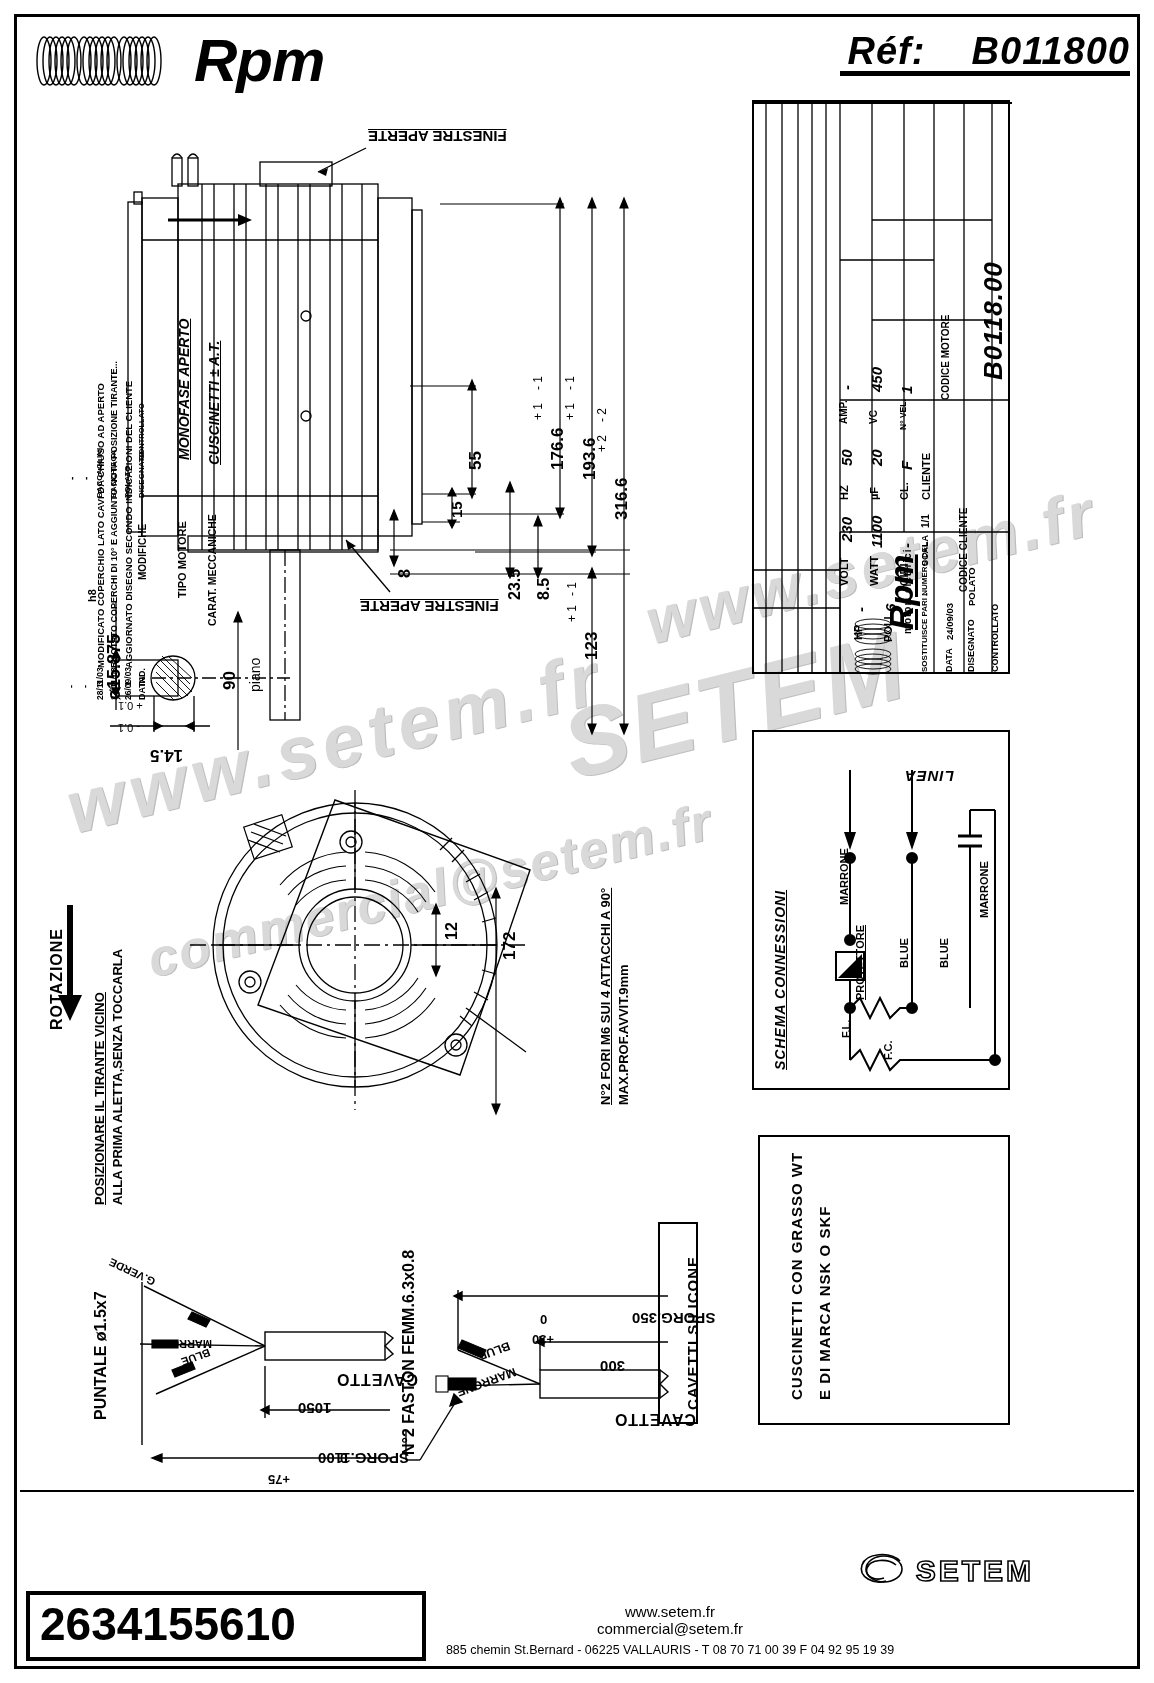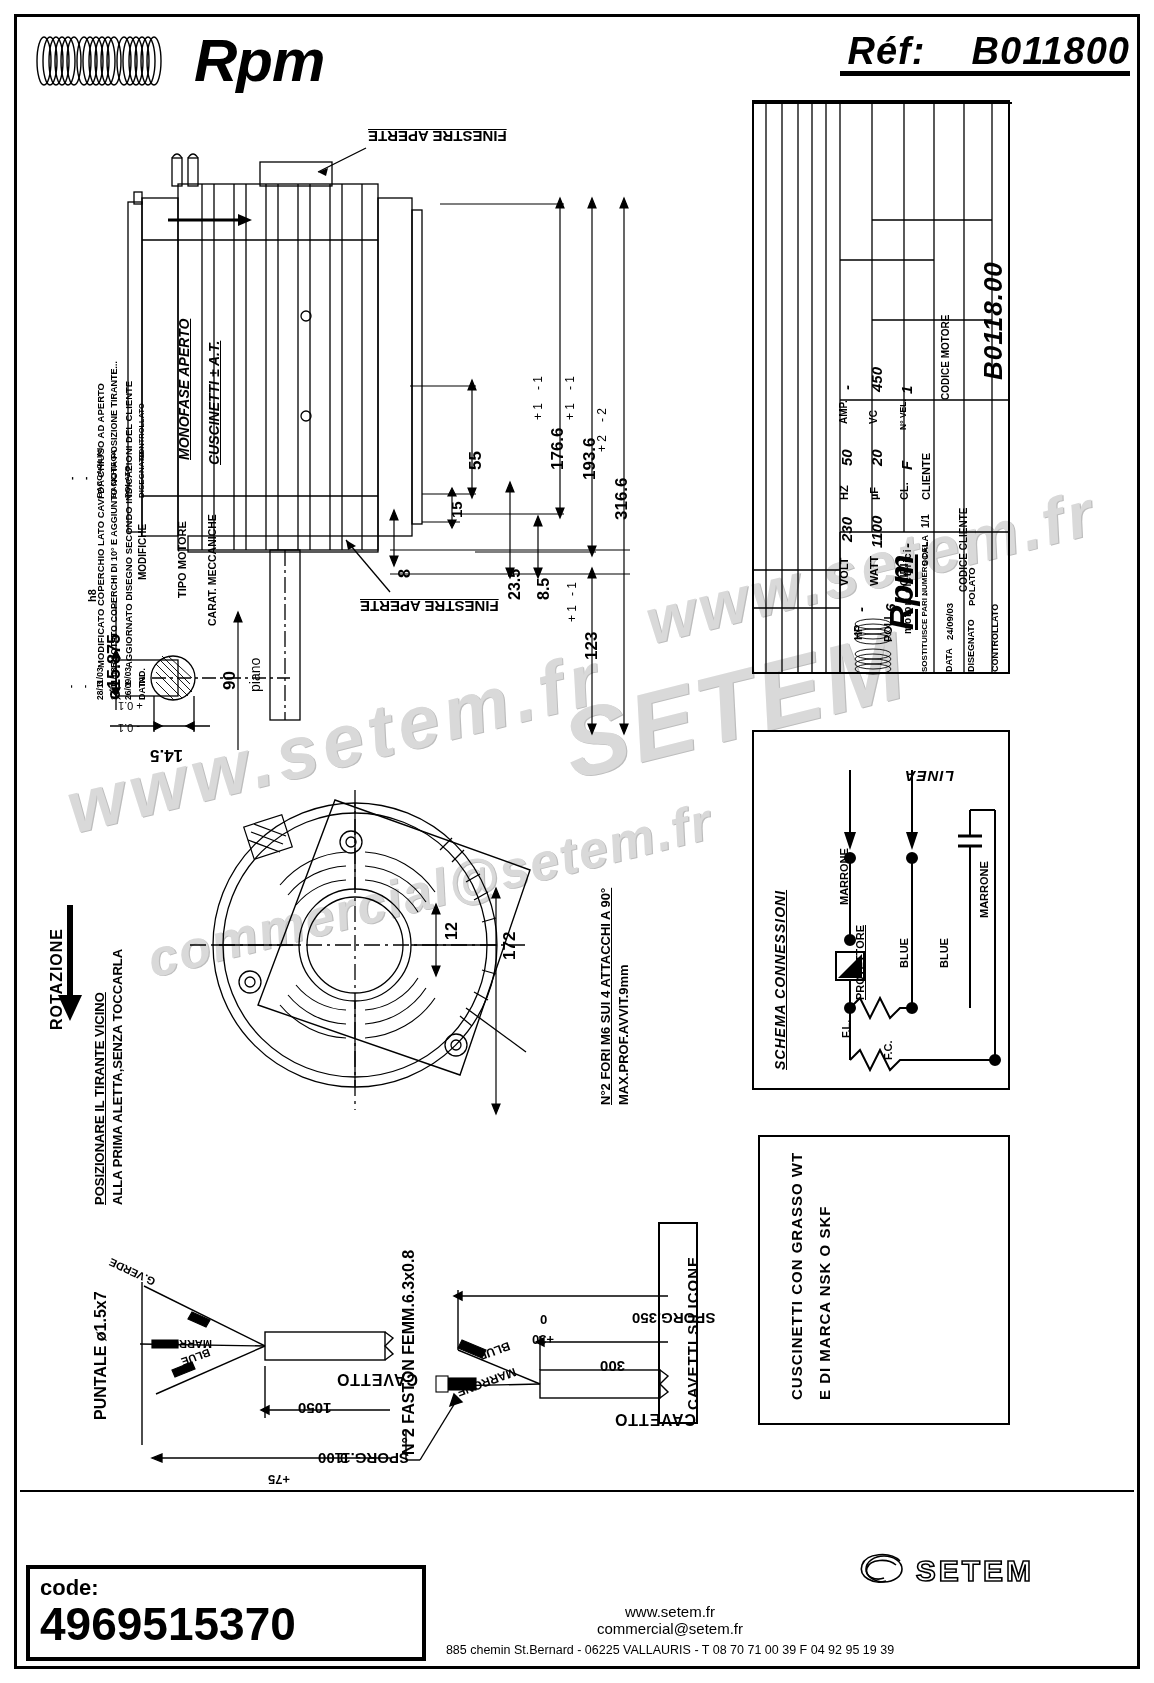--- a/index.html
+++ b/index.html
@@ -626,22 +626,21 @@
 <div class="tx bold" style="left:512px;top:1352px;font-size:12px;transform:rotate(-200deg);transform-origin:0 0;"><span>BLUE</span></div>
 <div class="tx rot180 bold" style="left:614px;top:1410px;font-size:16px;letter-spacing:1px;"><span>CAVETTO</span></div>
 <div class="tx rot180 bold" style="left:600px;top:1358px;font-size:15px;"><span>300</span></div>
 <div class="tx rot180 bold" style="left:632px;top:1310px;font-size:15px;"><span>SPORG.350</span></div>
 <div class="tx rot180 bold" style="left:540px;top:1312px;font-size:13px;"><span>0</span></div>
 <div class="tx rot180 bold" style="left:532px;top:1332px;font-size:13px;"><span>+30</span></div>
 
 <div class="ln" style="left:20px;top:1490px;width:1114px;height:2px;"></div>
 
 <div class="abs" id="footer-code">
-  <div class="lbl">code:</div>
-  <div class="num">4969515370</div>
+  <div class="num">2634155610</div>
 </div>
 
 <div class="abs" id="footer-contact">
   <div class="l1">www.setem.fr</div>
   <div class="l1">commercial@setem.fr</div>
   <div class="l3" style="margin-top:6px;">885 chemin St.Bernard  -  06225 VALLAURIS  -  T 08 70 71 00 39   F 04 92 95 19 39</div>
 </div>
 
 <div class="abs" style="right:120px;bottom:92px;display:flex;align-items:center;gap:8px;">
   <span>

